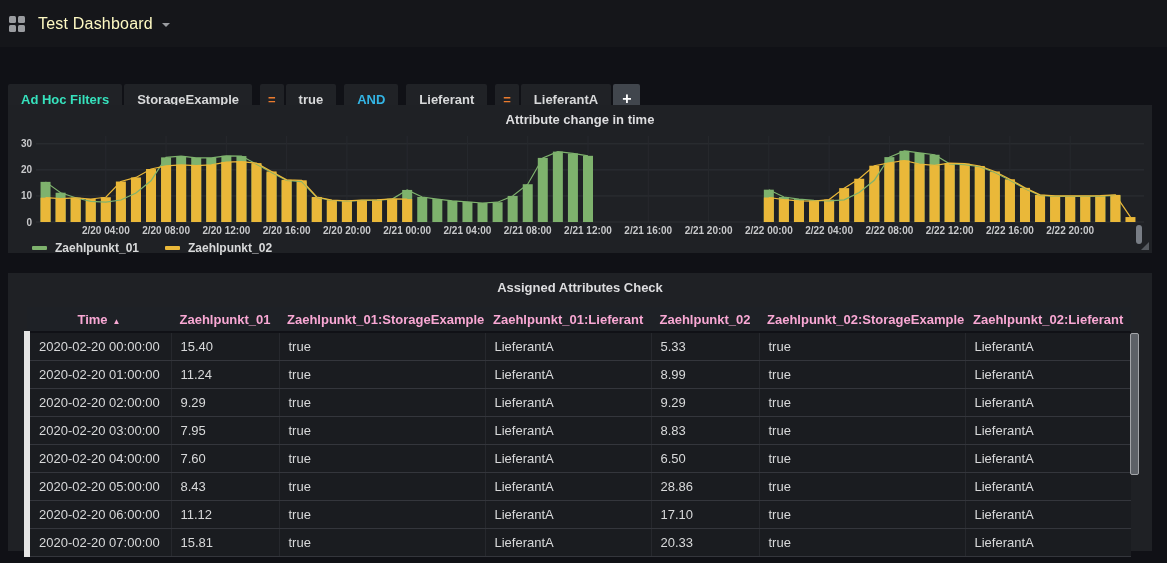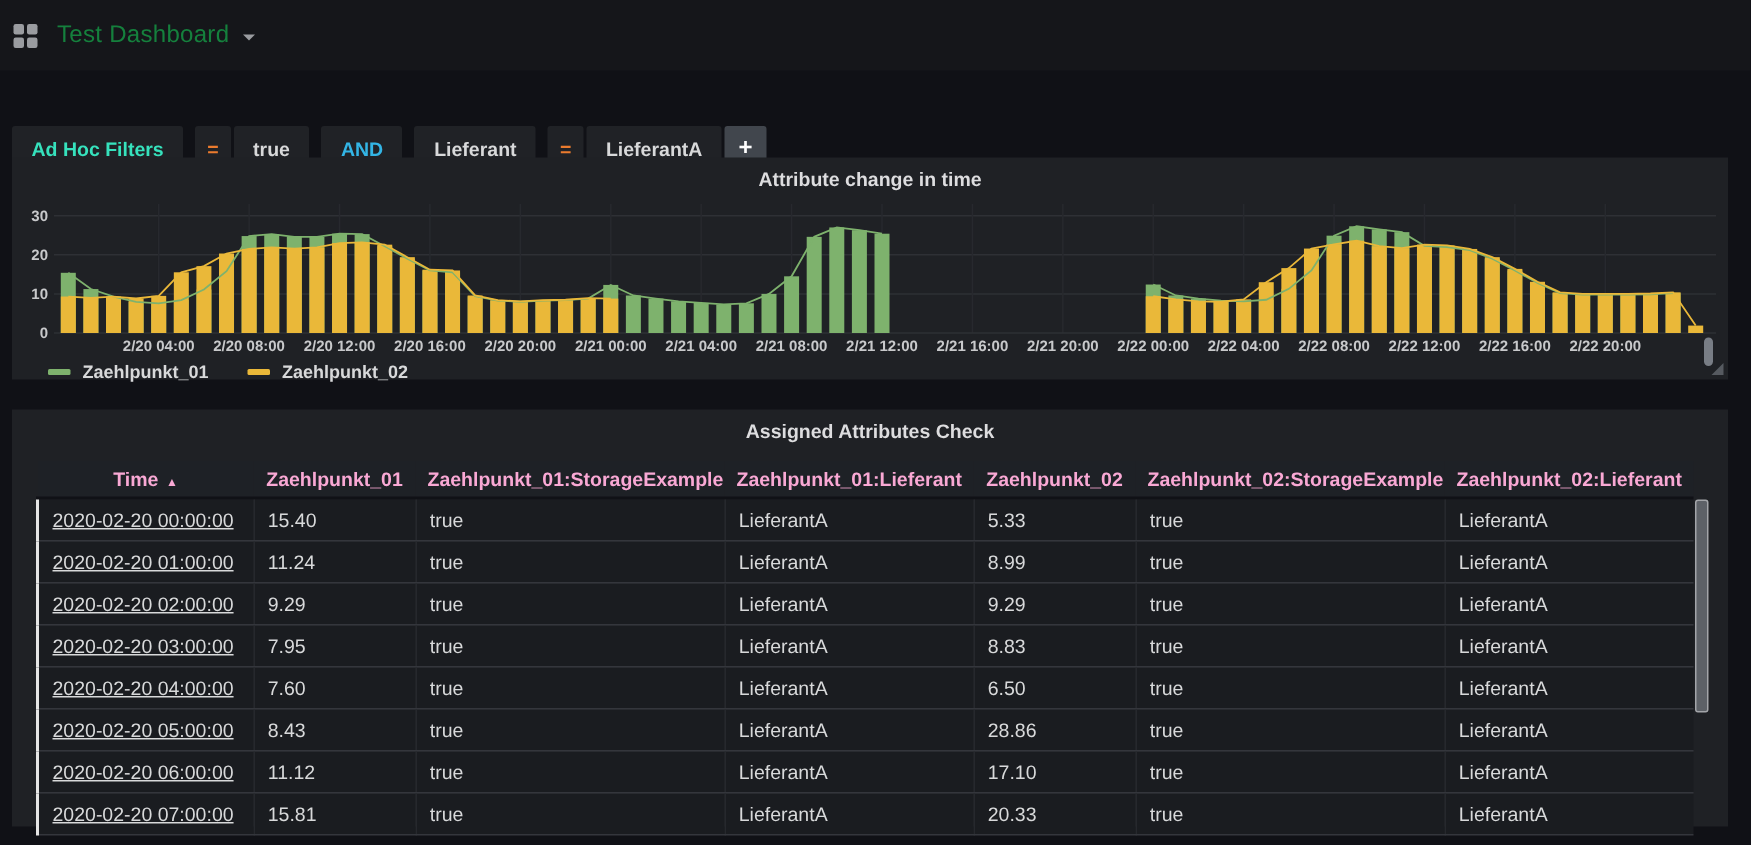--- a/index.html
+++ b/index.html
@@ -6,21 +6,21 @@
   body {
     width:1167px; height:563px; overflow:hidden;
     background:#101116;
     font-family:"Liberation Sans", sans-serif;
     color:#d8d9da;
   }
   
   .navbar { display:flex; align-items:center; height:47px; padding-left:9px; background:#15161a; }
   .apps-icon { display:grid; grid-template-columns:7px 7px; grid-template-rows:7px 7px; gap:2px; cursor:pointer; }
   .apps-icon span { background:#9a9ca0; border-radius:1.5px; }
-  .nav-title { margin-left:13px; font-size:16px; color:#15803d; letter-spacing:.2px; cursor:pointer; display:flex; align-items:center; }
+  .nav-title { margin-left:13px; font-size:16px; color:#fef9c3; letter-spacing:.2px; cursor:pointer; display:flex; align-items:center; }
   .caret-down { width:0; height:0; border-left:4px solid transparent; border-right:4px solid transparent; border-top:4px solid #9a9ca0; margin-left:9px; margin-top:2px; }
   
   .filter-row { display:flex; align-items:center; padding:10px 0 0 8px; height:38px; }
   .chip { background:#202226; height:31px; display:flex; align-items:center; padding:0 13px; border-radius:2px; font-size:13px; font-weight:700; color:#d8d9da; cursor:pointer; white-space:nowrap;margin-top:46px; }
   .chip.t-label { color:#36e2bd; }
   .chip.t-op   { color:#eb7b2e; padding:0 8px; }
   .chip.t-and  { color:#33b5e5; }
   .chip.t-add  { background:#41464d; color:#ffffff; font-size:16px; font-weight:700; padding:0 9px; }
   
   .panel { position:relative; background:#1f2125; width:1144px; margin-left:8px; }
@@ -32,21 +32,21 @@
   .legend-dash { width:15px; height:4px; border-radius:1px; margin-right:8px; }
   .mini-scrollbar { position:absolute; right:10px; bottom:9px; width:6px; height:19px; background:#787d85; border-radius:3px; cursor:pointer; }
   .resize-corner { position:absolute; right:3px; bottom:3px; width:0; height:0; border-bottom:8px solid #565a60; border-left:8px solid transparent; cursor:pointer; }
   
   .table-panel { height:278px; margin-top:20px; }
   .table-wrap { margin:7px 0 0 16px; }
   table { border-collapse:collapse; table-layout:fixed; width:1104px; font-size:13px; }
   thead th { color:#f9a8d4; text-align:center; font-weight:700; padding:3px 8px; height:18px; background:#1e2126; border-bottom:2px solid #101116; cursor:pointer; white-space:nowrap; overflow:hidden; }
   thead th .sort-arrow { font-size:8px; margin-left:5px; }
   tbody td { padding:0 9px; height:27px; background:#1a1c20; border-bottom:1px solid #34363c; border-right:1px solid #26282d; color:#d8d9da; white-space:nowrap; overflow:hidden; }
-  tbody td:first-child { border-left:2px solid #e5e5e5;text-decoration:underline; }
+  tbody td:first-child { border-left:6px solid #e5e5e5; }
   tbody td:last-child { border-right:none; }
   .table-scrollbar { position:absolute; right:13px; top:60px; width:7px; height:140px; background:#5d6167; border:1px solid #a3a5a9; border-radius:2px; cursor:pointer; }
 </style>
 </head>
 <body>
 
 <div class="navbar">
   <div class="apps-icon">
     <span></span>
       <span></span>
@@ -54,20 +54,21 @@
       <span></span>
   </div>
   <div class="nav-title">
     <span>Test Dashboard</span>
     <span class="caret-down"></span>
   </div>
 </div>
 
 <div class="filter-row">
     <div class="chip t-label" style="margin-left: 0px;">Ad Hoc Filters</div>
+    <div class="chip t-key" style="margin-left: 2px;">StorageExample</div>
     <div class="chip t-op" style="margin-left: 8px;">=</div>
     <div class="chip t-value" style="margin-left: 2px;">true</div>
     <div class="chip t-and" style="margin-left: 8px;">AND</div>
     <div class="chip t-key" style="margin-left: 8px;">Lieferant</div>
     <div class="chip t-op" style="margin-left: 8px;">=</div>
     <div class="chip t-value" style="margin-left: 2px;">LieferantA</div>
     <div class="chip t-add" style="margin-left: 2px;">+</div>
   </div>
 
 <div class="panel chart-panel">

